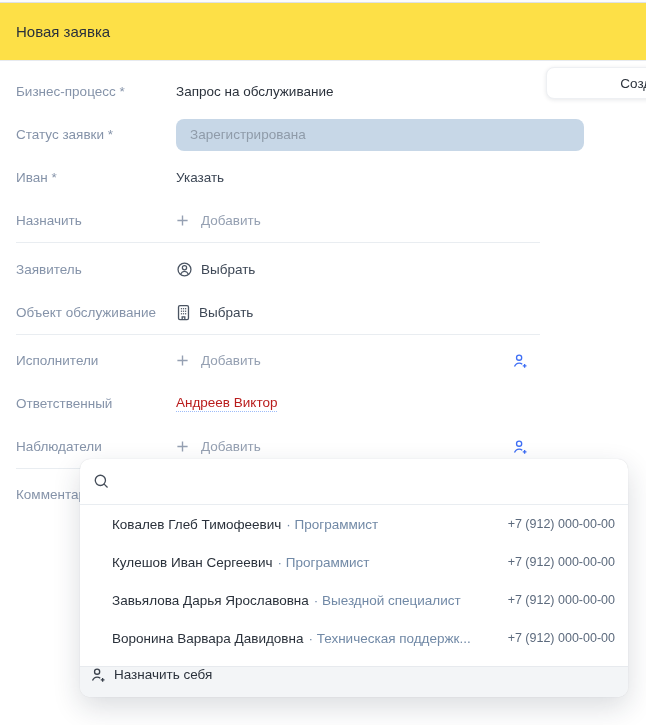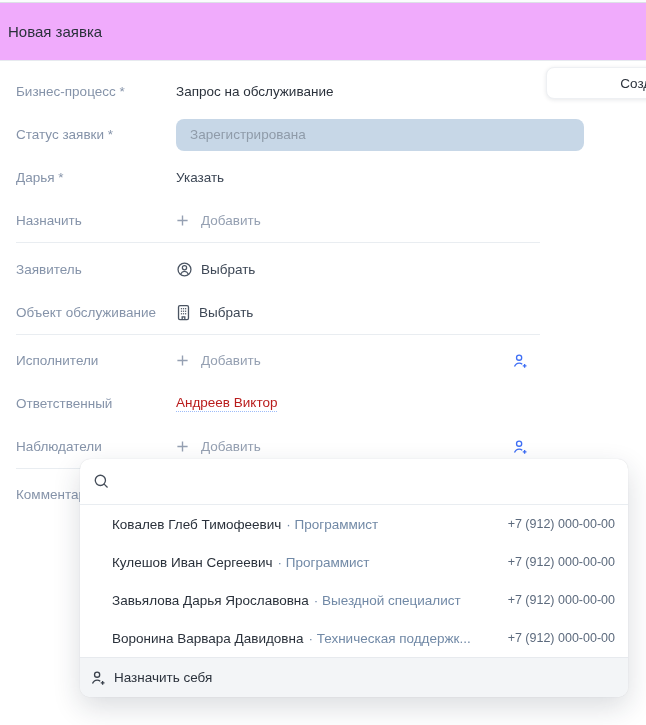--- a/index.html
+++ b/index.html
@@ -6,22 +6,22 @@
   html,body { width:646px; height:725px; }
   body {
     font-family:"Liberation Sans", sans-serif;
     background:#ffffff;
     color:#2b323c;
     overflow:hidden;
     position:relative;
   }
   .top-strip { height:3px; background:#fbfcfd; border-bottom:1px solid #dde1e7; }
   .header {
-    height:58px; background:#f0abfc; border-bottom:1px solid #e7eaef;
-    display:flex; align-items:center; padding-left:8px;
+    height:58px; background:#fde047; border-bottom:1px solid #e7eaef;
+    display:flex; align-items:center; padding-left:16px;
   }
   .header-title { font-size:15px; color:#2a313b; }
   .content { display:flex; height:663px; }
   .main-card { width:540px; background:#fff; position:relative; }
   .gutter { width:8px; background:#e7edf3; }
   .right-card { flex:1; background:#fff; padding:6px 0 0 6px; overflow:visible; }
 
   .create-btn {
     width:200px; height:32px; background:#fff;
     border:1px solid #eef0f3; border-radius:8px;
@@ -75,22 +75,22 @@
   }
   .dd-row {
     height:38px; flex:none; display:flex; align-items:center;
     padding:0 13px 0 32px; cursor:pointer;
   }
   .dd-name { font-size:13.5px; color:#2a313b; white-space:nowrap; }
   .dd-role { font-size:13.5px; color:#7189a6; margin-left:5px; white-space:nowrap;
              overflow:hidden; text-overflow:clip; }
   .dd-phone { margin-left:auto; font-size:12.5px; color:#5c6a7d; white-space:nowrap; padding-left:10px; }
   .dd-footer {
-    margin-top:auto; height:40px; flex:none; background:#f3f5f7;
-    border-top:1px solid #e7eaee; display:flex; align-items:center;
+    margin-top:auto; height:31px; flex:none; background:#f3f5f7;
+    border-top:1px solid #e7eaee; display:flex; align-items:flex-start;
     padding-left:10px; cursor:pointer; gap:8px;
   }
   .dd-footer-label { font-size:13.5px; color:#2b323c; }
   .icn { display:flex; align-items:center; flex:none; }
 </style>
 </head>
 <body>
 
 <div class="top-strip"></div>
 
@@ -109,21 +109,21 @@
             <span class="val-dark">Запрос на обслуживание</span>
           </div>
       </div>
       <div class="frow">
         <div class="flabel">Статус заявки *</div>
         <div class="fvalue">
           <div class="status-chip">Зарегистрирована</div>
         </div>
       </div>
       <div class="frow">
-        <div class="flabel">Дарья *</div>
+        <div class="flabel">Иван *</div>
         <div class="fvalue">
             <span class="act-dark">Указать</span>
           </div>
       </div>
       <div class="frow">
         <div class="flabel">Назначить</div>
         <div class="fvalue">
           <span class="act-gray">
             <span class="icn">
               <svg viewBox="0 0 14 14" width="13" height="13" fill="none" stroke="#95a0b2" stroke-width="1.5">

